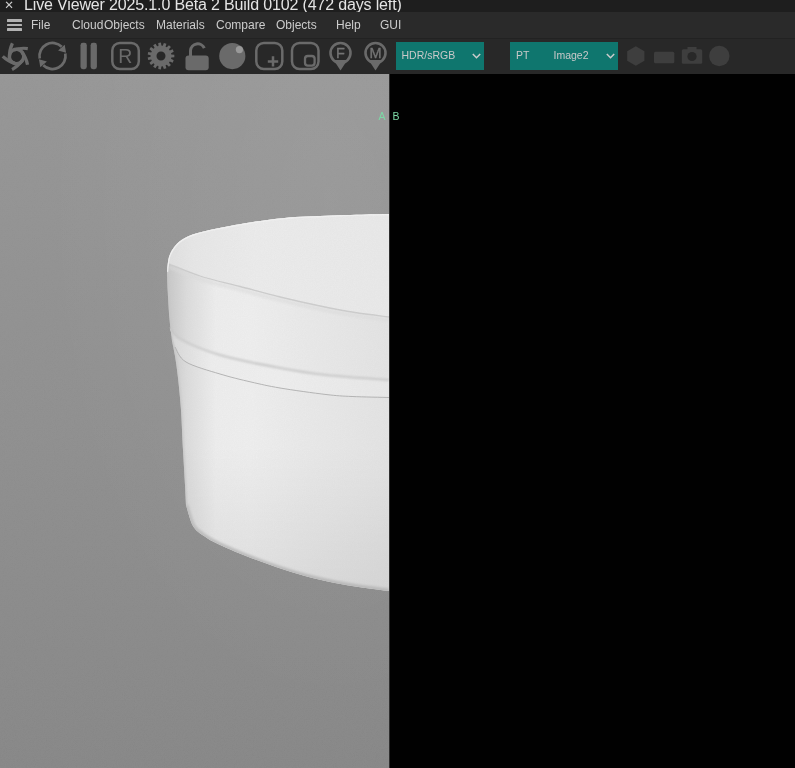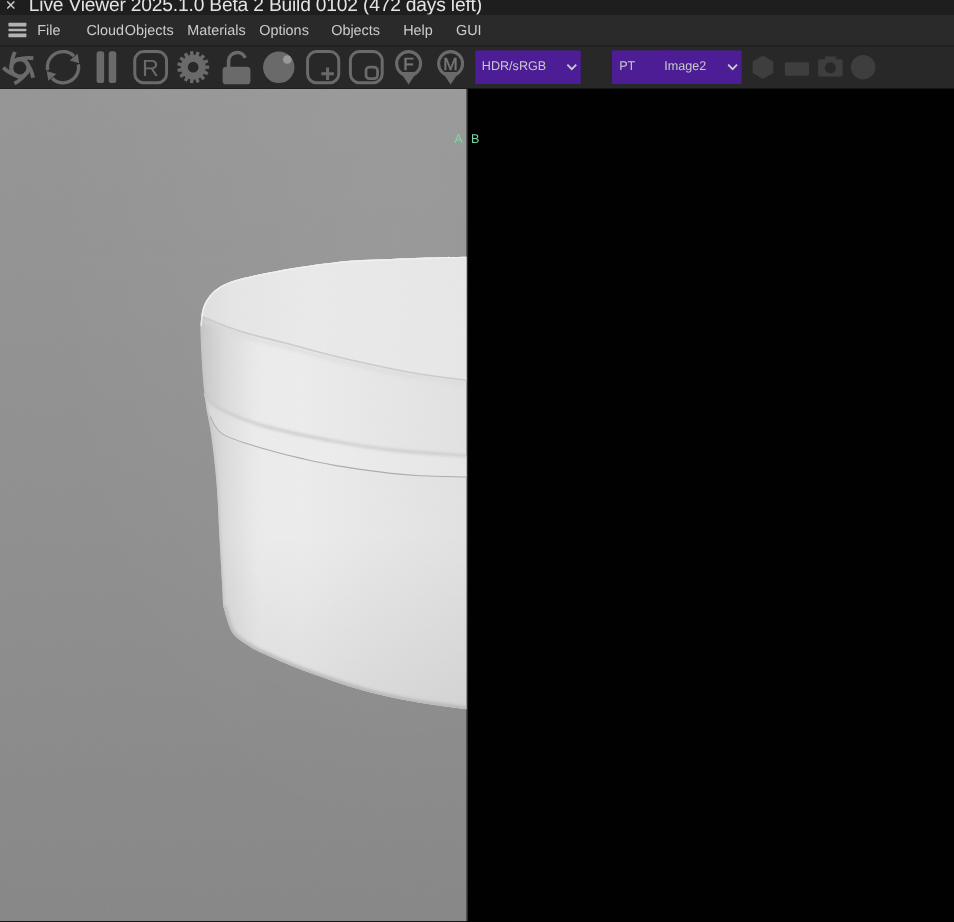--- a/index.html
+++ b/index.html
@@ -13,21 +13,21 @@
   #titlebar .t{position:absolute;left:24px;top:-1px;color:#e4e4e4;font-size:16px;
     line-height:12px;letter-spacing:-0.15px;white-space:nowrap;}
   
   #menubar{position:absolute;left:0;top:12px;width:795px;height:26px;background:#2a2a2a;}
   #menubar .mi{position:absolute;top:0;height:26px;line-height:27px;font-size:12px;color:#cccccc;}
   #burger{position:absolute;left:7px;top:7px;width:15px;height:13px;}
   #burger div{height:2.8px;background:#b2b2b2;margin-bottom:1.9px;border-radius:0.5px;}
   
   #toolbar{position:absolute;left:0;top:38px;width:795px;height:36px;background:#282828;border-top:1px solid #222222;box-sizing:border-box;}
   #tbicons{position:absolute;top:0;left:0;}
-  .sel{position:absolute;top:2.5px;height:28px;background:#4c1d95;color:#c9c9c9;
+  .sel{position:absolute;top:2.5px;height:28px;background:#0f766e;color:#c9c9c9;
      font-size:10.5px;line-height:27px;}
   .sel .lab{position:absolute;left:6px;top:0;}
   .sel svg{position:absolute;right:3px;top:11px;}
   
   #viewport{position:absolute;left:0;top:74px;width:795px;height:694px;background:#000;}
 </style>
 </head>
 <body>
 <div id="app">
   <div id="titlebar">
@@ -37,21 +37,21 @@
   <div id="menubar">
     <div id="burger">
         <div></div>
         <div></div>
         <div></div>
       </div>
     <div class="mi" style="left:31px">File</div>
     <div class="mi" style="left:72px">Cloud</div>
     <div class="mi" style="left:104px">Objects</div>
     <div class="mi" style="left:156px">Materials</div>
-    <div class="mi" style="left:216px">Options</div>
+    <div class="mi" style="left:216px">Compare</div>
     <div class="mi" style="left:276px">Objects</div>
     <div class="mi" style="left:336px">Help</div>
     <div class="mi" style="left:380px">GUI</div>
   </div>
   <div id="toolbar">
     <svg id="tbicons" width="795" height="36" viewBox="0 0 795 36">
       <g fill="#6a6a6a" stroke="none">
 
         <g transform="translate(16.5,17.5) rotate(14)">
           <circle r="7.2" fill="none" stroke="#6a6a6a" stroke-width="3.4"></circle>

